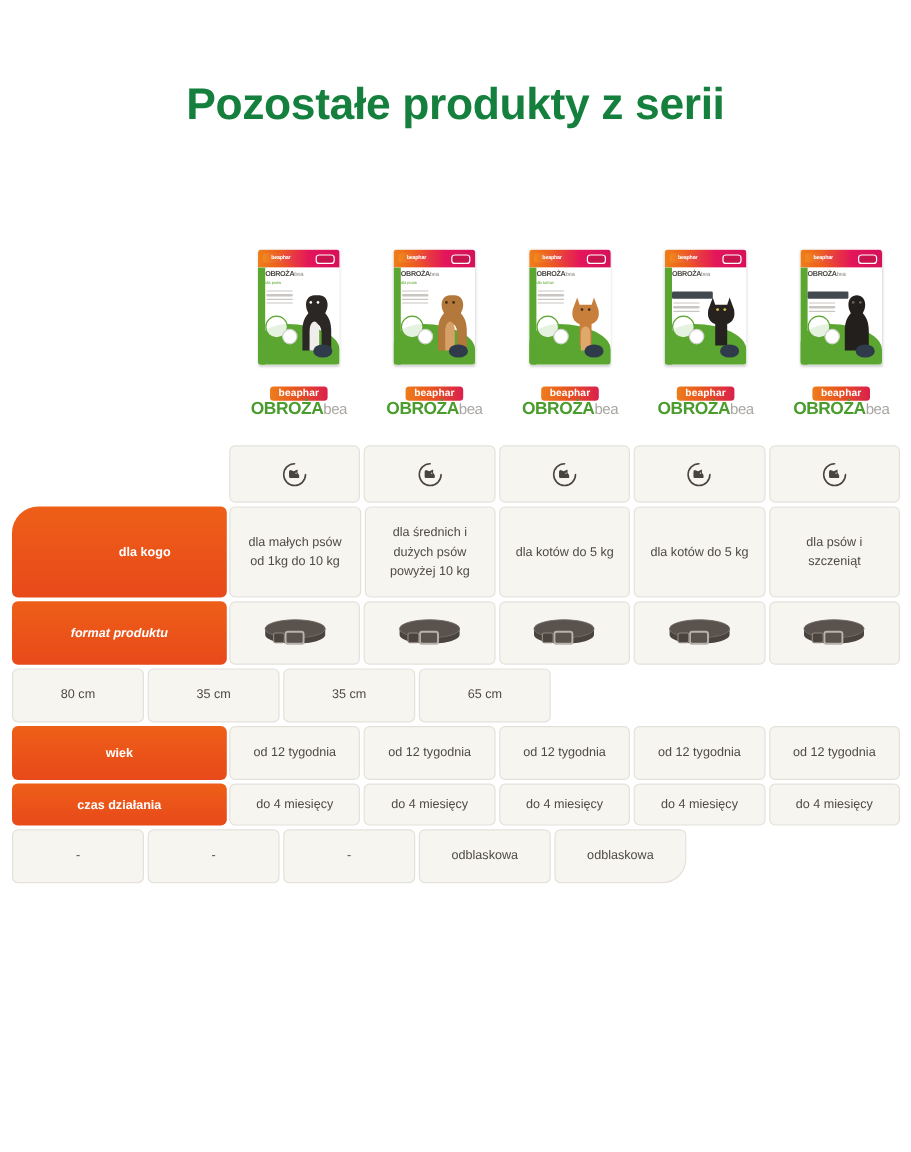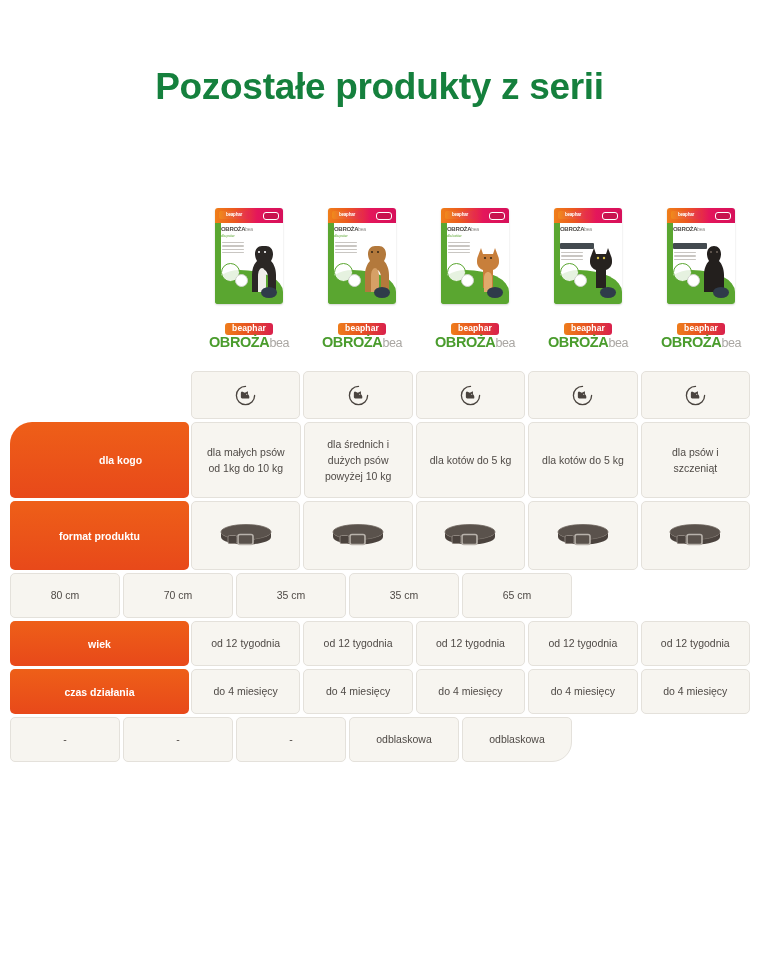--- a/index.html
+++ b/index.html
@@ -245,27 +245,27 @@
     color: #4f4a46;
     line-height: 1.55;
     padding: 3px 8px;
   }
   .data-cell:last-child { margin-right: 0; }
 
   .row-head .data-cell  { height: 48px; }
   .row-dlakogo .data-cell,
   .row-dlakogo .label-cell { height: 76px; }
   .row-format .data-cell,
-  .row-format .label-cell  { height: 69px; }
+  .row-format .label-cell  { height: 53px; font-style: italic; }
   .row-wielkosc .data-cell,
   .row-wielkosc .label-cell { height: 45px; }
   .row-wiek .data-cell,
   .row-wiek .label-cell     { height: 45px; }
   .row-czas .data-cell,
-  .row-czas .label-cell     { height: 45px; }
+  .row-czas .label-cell     { height: 35px; }
   .row-info .data-cell,
   .row-info .label-cell     { height: 45px; }
   .row-info .data-cell:last-child { border-bottom-right-radius: 20px; }
 
   .head-icon svg { width: 21px; height: 21px; display: block; }
   .collar svg    { width: 66px; height: 27px; display: block; }
 </style>
 </head>
 <body>
 
@@ -550,21 +550,20 @@
           <path d="M8 10v5c0 4.2 11.2 7.5 25 7.5s25-3.3 25-7.5v-5c0 4.2-11.2 7.5-25 7.5S8 14.2 8 10z" fill="#4b433e"></path>
           <ellipse cx="33" cy="10" rx="25" ry="7.5" fill="none" stroke="#6d645d" stroke-width="0.8"></ellipse>
           <rect x="25" y="12.5" width="15" height="10" rx="2" fill="#5a524c" stroke="#b8b2ab" stroke-width="1.6"></rect>
           <rect x="15" y="13.5" width="9" height="8" rx="1.5" fill="#4b433e" stroke="#8d857e" stroke-width="1"></rect>
         </svg>
     </div>
   </div>
 
   <div class="grid-row row-wielkosc">
     <div class="data-cell">80 cm</div>
-    <div class="data-cell">70 cm</div>
     <div class="data-cell">35 cm</div>
     <div class="data-cell">35 cm</div>
     <div class="data-cell">65 cm</div>
   </div>
 
   <div class="grid-row row-wiek">
     <div class="label-cell">wiek</div>
     <div class="data-cell">od 12 tygodnia</div>
     <div class="data-cell">od 12 tygodnia</div>
     <div class="data-cell">od 12 tygodnia</div>

